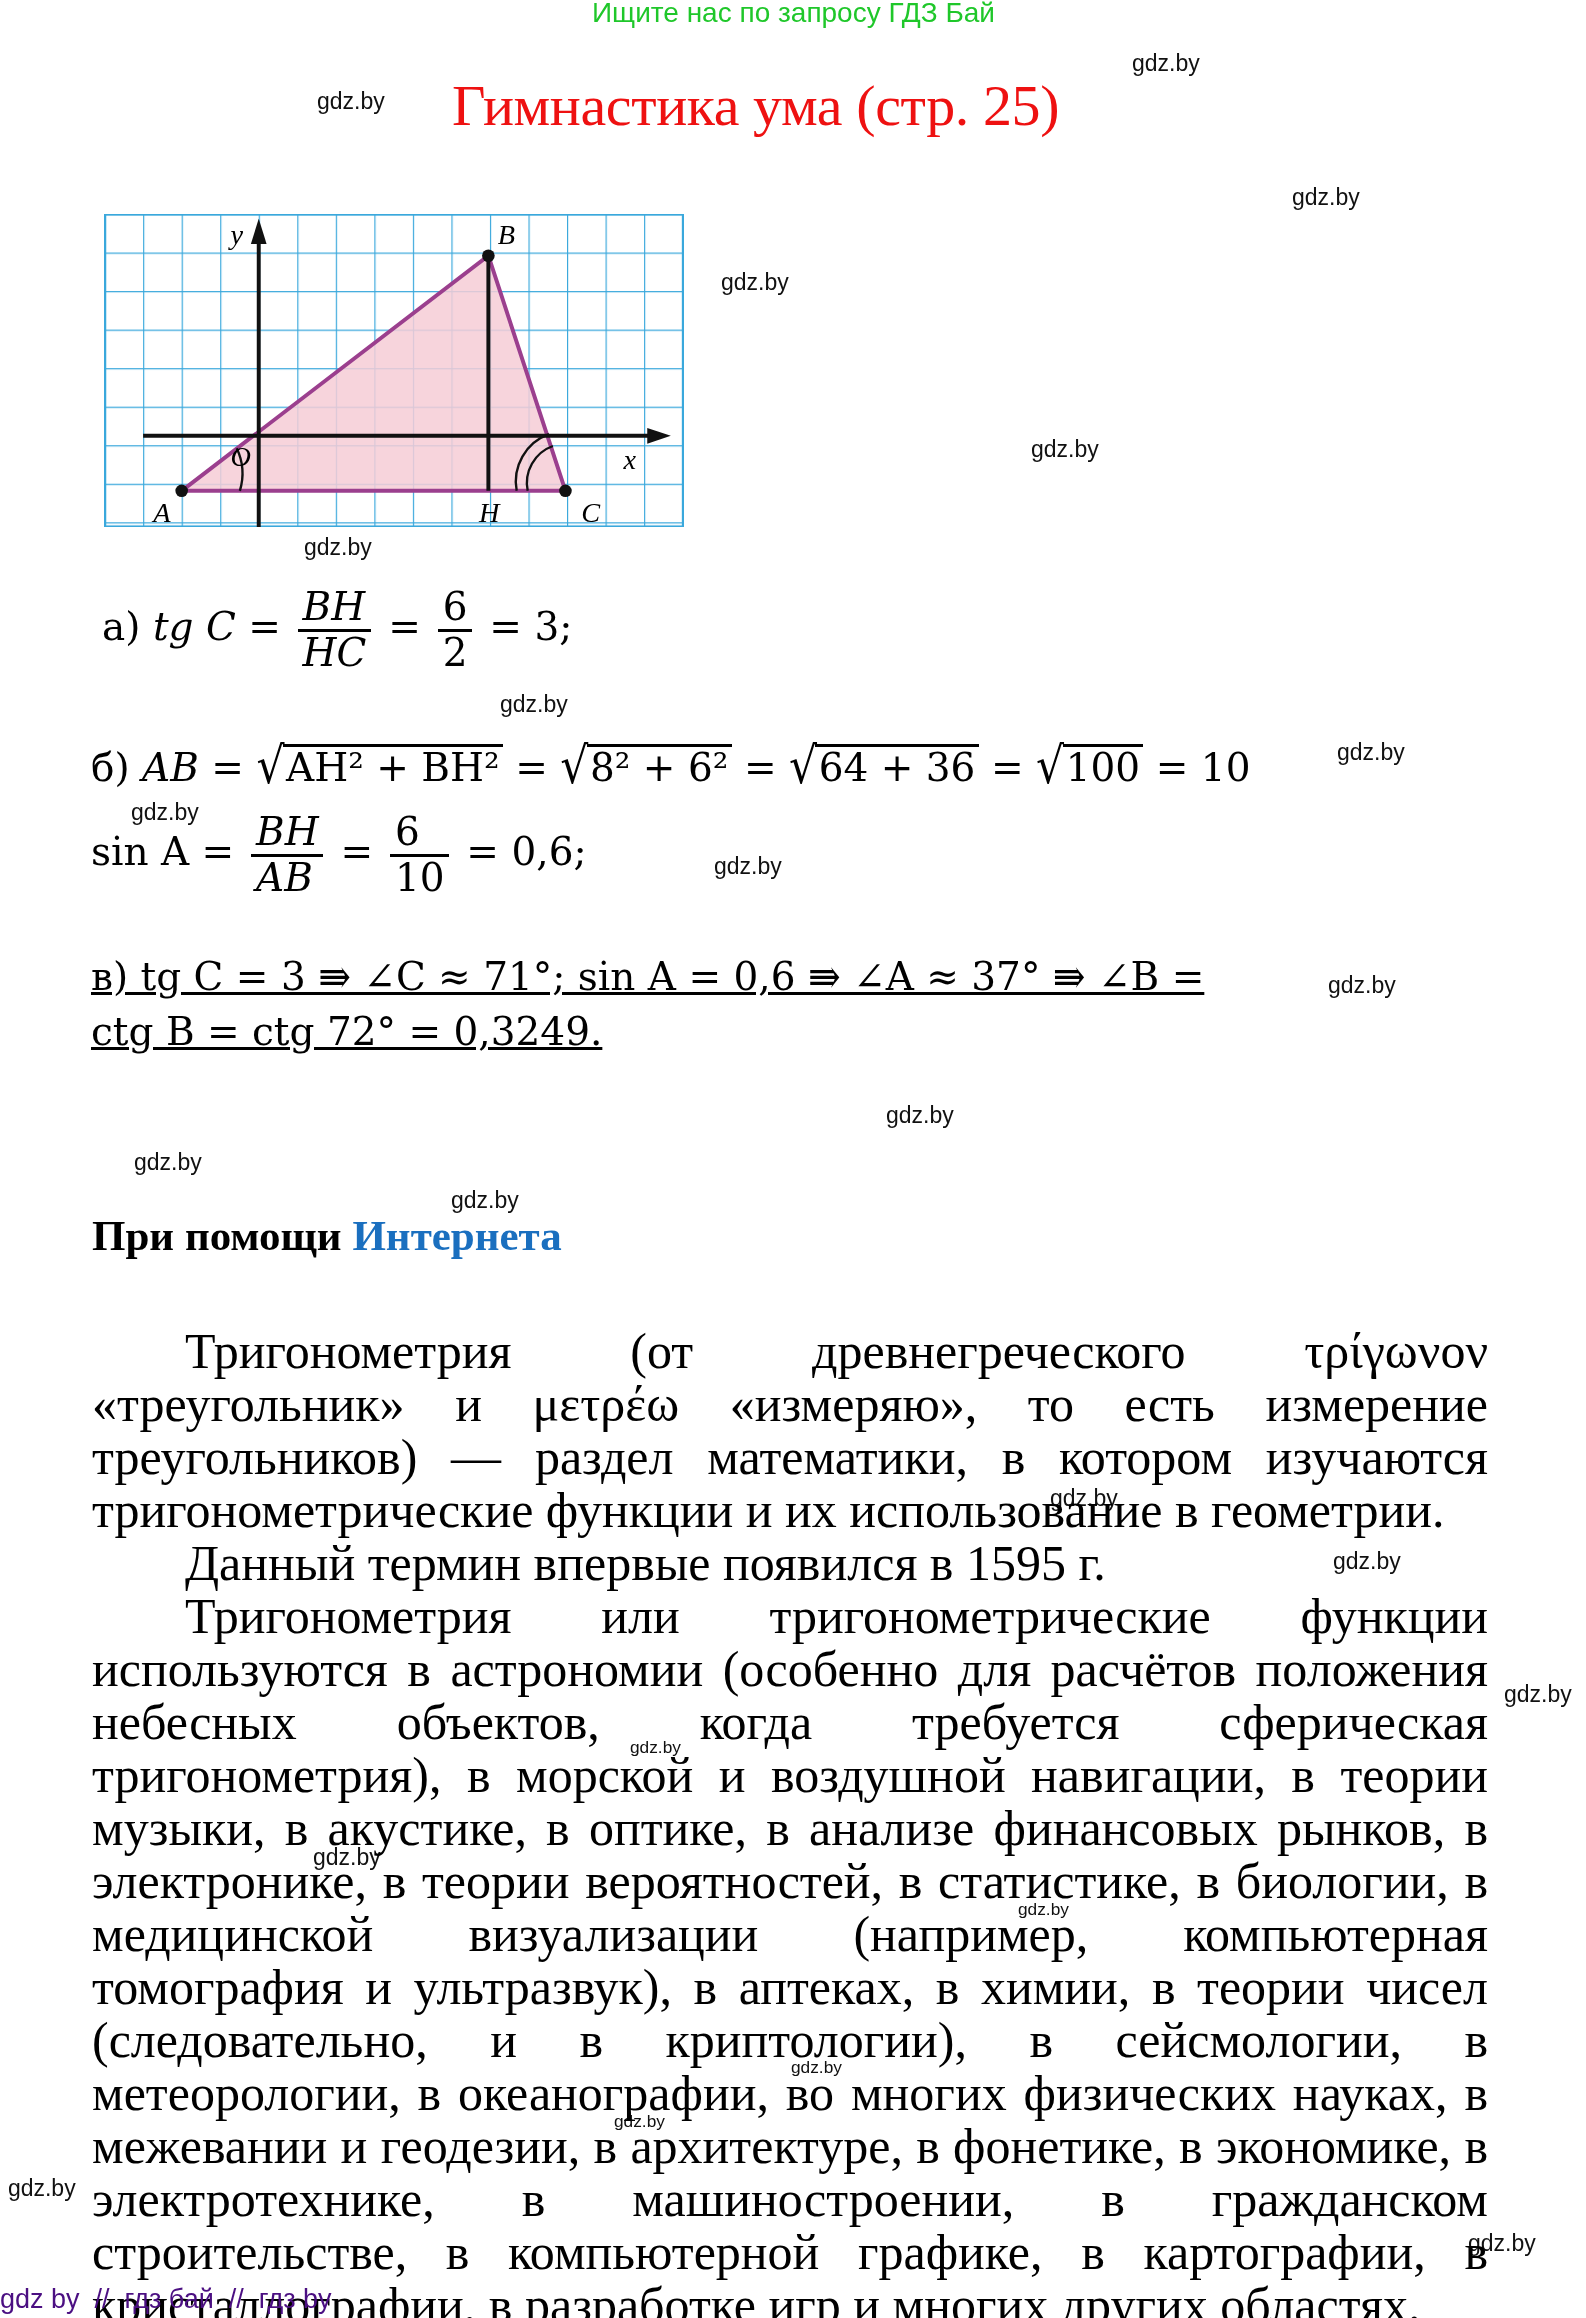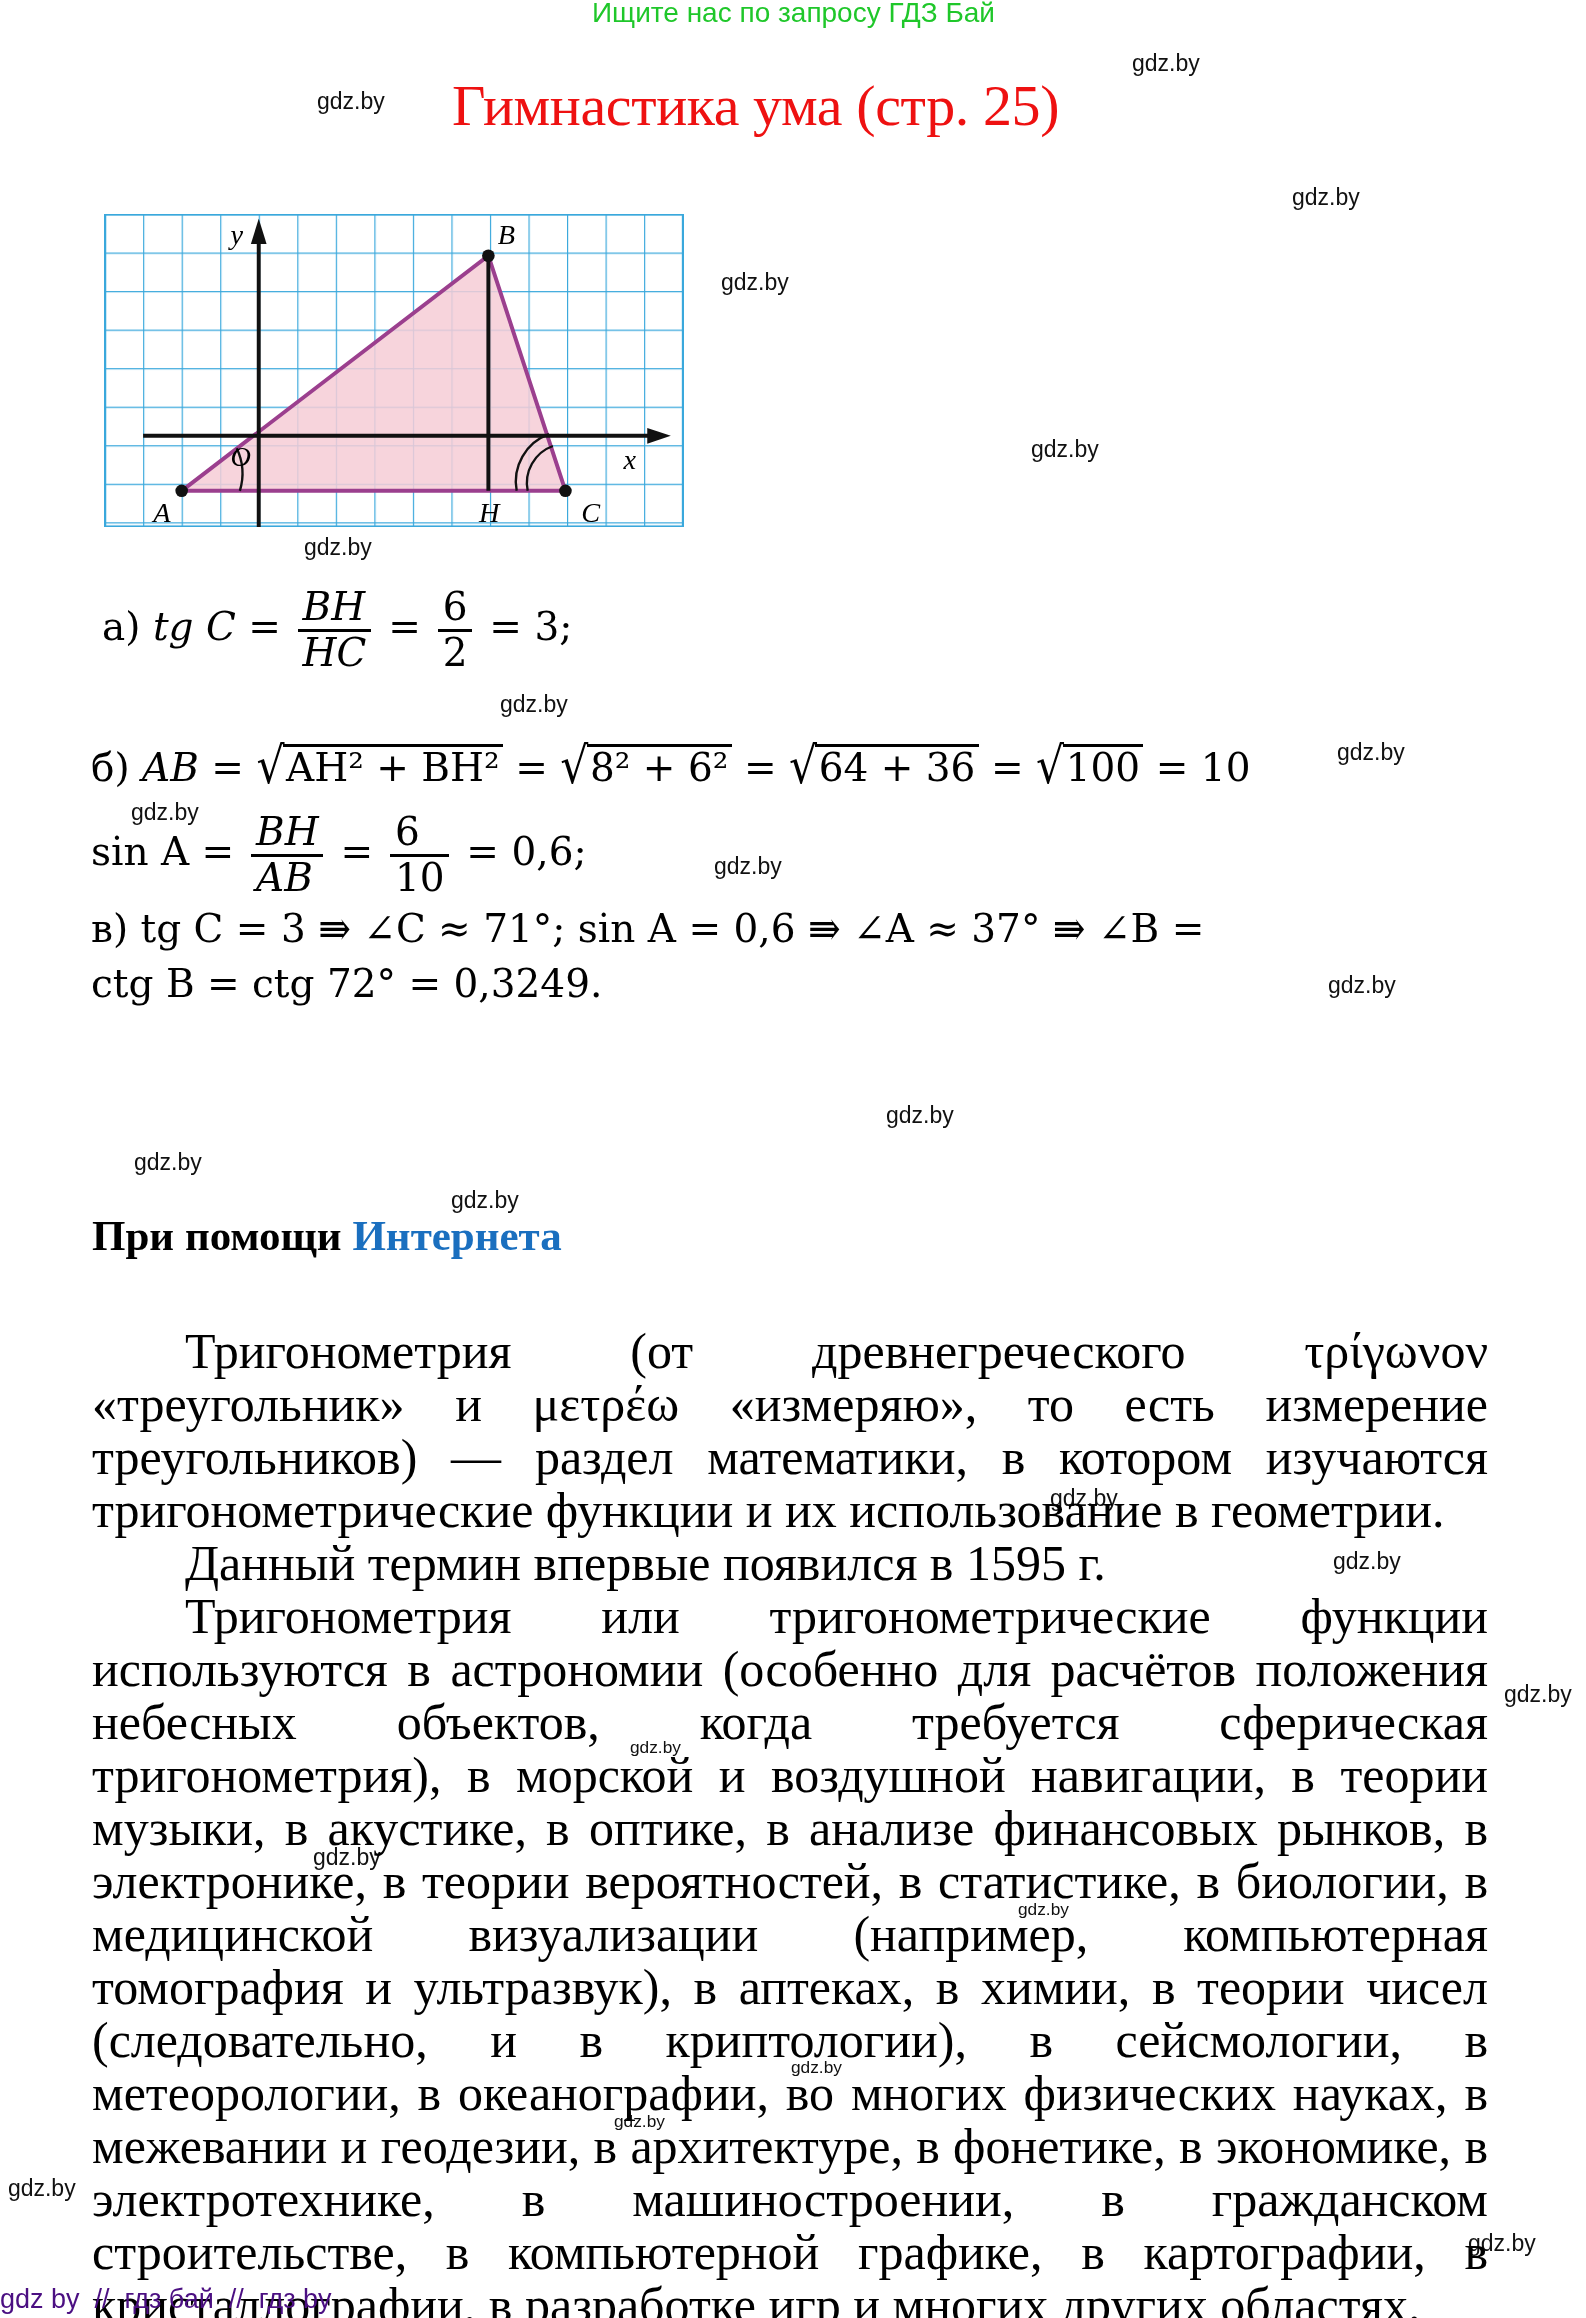--- a/index.html
+++ b/index.html
@@ -108,21 +108,21 @@
   <span>= 10</span>
 </div>
 
 <div class="abs math" style="left:91px;top:811px;">
   <span>sin A</span> =
   <span class="frac"><i class="num">BH</i><i class="den">AB</i></span> =
   <span class="frac"><span class="num">6</span><span class="den">10</span></span>
   <span>= 0,6;</span>
 </div>
 
-<div class="abs math" style="left:91px;top:901px;line-height:55px;">
+<div class="abs math" style="left:91px;top:949px;line-height:55px;text-decoration:underline;">
   <div>в) tg C = 3 ⇛ ∠C ≈ 71°; sin A = 0,6 ⇛ ∠A ≈ 37° ⇛ ∠B =</div>
   <div>ctg B = ctg 72° = 0,3249.</div>
 </div>
 
 <div class="abs heading">
   <span>При помощи</span>
   <span class="accent">Интернета</span>
 </div>
 
 <div class="abs body-text">

